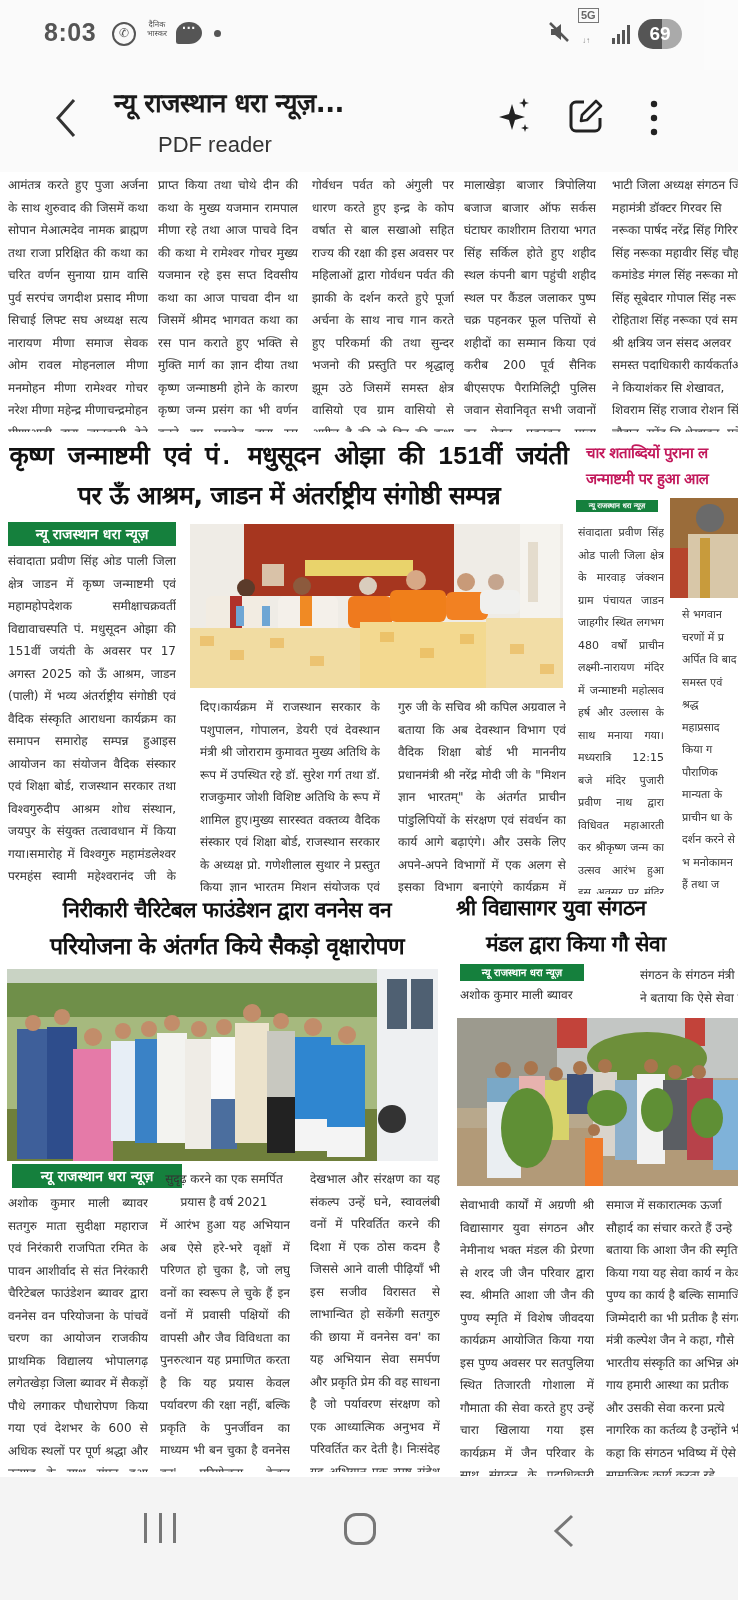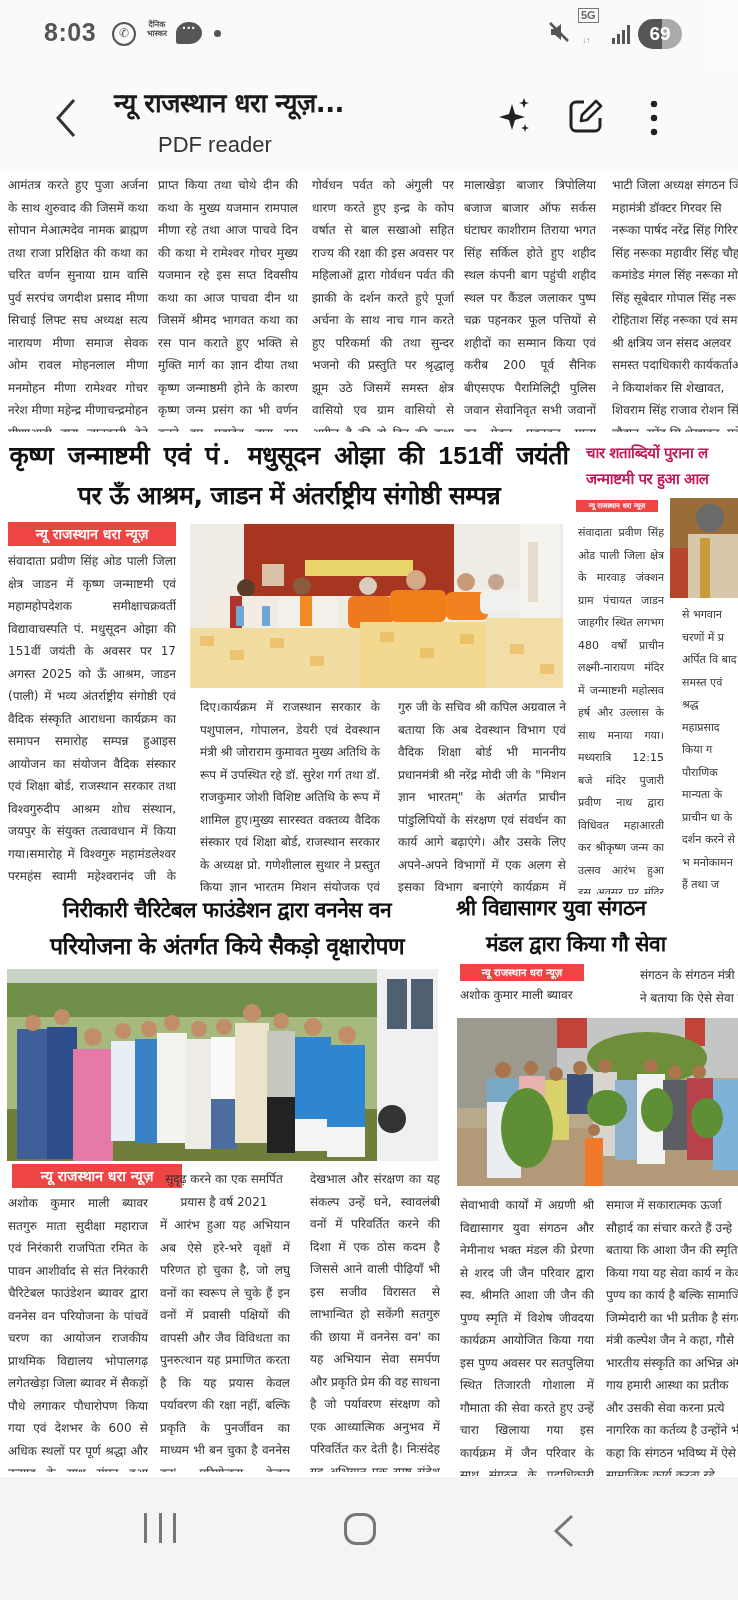--- a/index.html
+++ b/index.html
@@ -4,21 +4,21 @@
 <style>
   * { box-sizing: border-box; margin: 0; padding: 0; }
   html, body { width: 738px; height: 1600px; overflow: hidden; background: #fbfbfb; }
   body { font-family: "Liberation Sans", sans-serif; color: #222; position: relative; }
 
   
   .status-bar { position: absolute; top: 0; left: 0; width: 704px; height: 70px; background: #fafafa; }
   .sb-time { position: absolute; left: 44px; top: 18px; font-size: 25px; font-weight: bold; color: #555; letter-spacing: 0.5px; }
   .sb-icon { position: absolute; top: 22px; color: #555; }
   .sb-wa { left: 112px; width: 24px; height: 24px; border: 2.5px solid #555; border-radius: 50%; font-size: 12px; text-align: center; line-height: 19px; }
-  .sb-db { left: 144px; top: 20px; font-size: 8px; line-height: 9px; width: 26px; text-align: center; font-weight: bold; }
+  .sb-db { left: 144px; top: 20px; font-size: 8px; line-height: 9px; width: 26px; text-align: center; font-weight: normal; }
   .sb-chat { left: 176px; width: 26px; height: 22px; background: #555; border-radius: 50% 50% 50% 10%; color: #fafafa; font-size: 14px; text-align: center; line-height: 12px; font-weight: bold; }
   .sb-dot { left: 214px; top: 30px; width: 7px; height: 7px; background: #555; border-radius: 50%; }
   .sb-mute { left: 548px; top: 20px; font-size: 22px; }
   .sb-5g { left: 578px; top: 8px; font-size: 11px; border: 1.5px solid #777; padding: 0 2px; line-height: 13px; font-weight: bold; color: #666; }
   .sb-5g-arrows { left: 582px; top: 36px; font-size: 8px; color: #888; }
   .sb-signal { left: 612px; top: 24px; display: flex; align-items: flex-end; gap: 2px; height: 20px; }
   .sb-signal span { width: 3px; background: #555; display: block; }
   .sb-battery { left: 638px; top: 19px; width: 44px; height: 30px; border-radius: 15px; background: linear-gradient(90deg, #555 0%, #555 55%, #aaa 55%); color: #fff; font-size: 19px; font-weight: bold; text-align: center; line-height: 30px; }
 
   
@@ -28,21 +28,21 @@
   .subtitle { position: absolute; left: 114px; top: 62px; font-size: 22px; color: #333; margin-left: 44px; }
   .ai-btn { position: absolute; left: 494px; top: 26px; width: 40px; height: 40px; }
   .edit-btn { position: absolute; left: 568px; top: 28px; width: 36px; height: 36px; }
   .more-btn { position: absolute; left: 644px; top: 28px; width: 20px; height: 40px; }
 
   
   .pdf { position: absolute; top: 172px; left: 0; width: 738px; height: 1305px; background: #fff; overflow: hidden; }
   .col { position: absolute; font-family: "DejaVu Sans", sans-serif; font-size: 12px; line-height: 22.5px; color: #333; text-align: justify; overflow: hidden; }
   .headline { position: absolute; font-family: "DejaVu Sans", sans-serif; font-weight: 900; color: #111; text-align: center; white-space: nowrap; letter-spacing: -0.5px; }
   .headline.magenta { color: #c2185b; }
-  .masthead-tag { position: absolute; background: #ef4444; color: #fff; font-family: "DejaVu Sans", sans-serif; font-weight: bold; white-space: nowrap; text-align: center; }
+  .masthead-tag { position: absolute; background: #15803d; color: #fff; font-family: "DejaVu Sans", sans-serif; font-weight: bold; white-space: nowrap; text-align: center; }
   .photo { position: absolute; overflow: hidden; }
 
   
   .nav-bar { position: absolute; top: 1477px; left: 0; width: 738px; height: 123px; background: #f4f4f4; }
   .nav-btn { position: absolute; top: 36px; height: 40px; }
   .nav-recent { left: 144px; width: 32px; display: flex; justify-content: space-between; }
   .nav-recent span { display: block; width: 3px; height: 30px; background: #777; }
   .nav-home { left: 344px; width: 32px; height: 32px; border: 3px solid #777; border-radius: 12px; top: 36px; }
   .nav-back { left: 552px; width: 24px; height: 36px; }
 </style>

